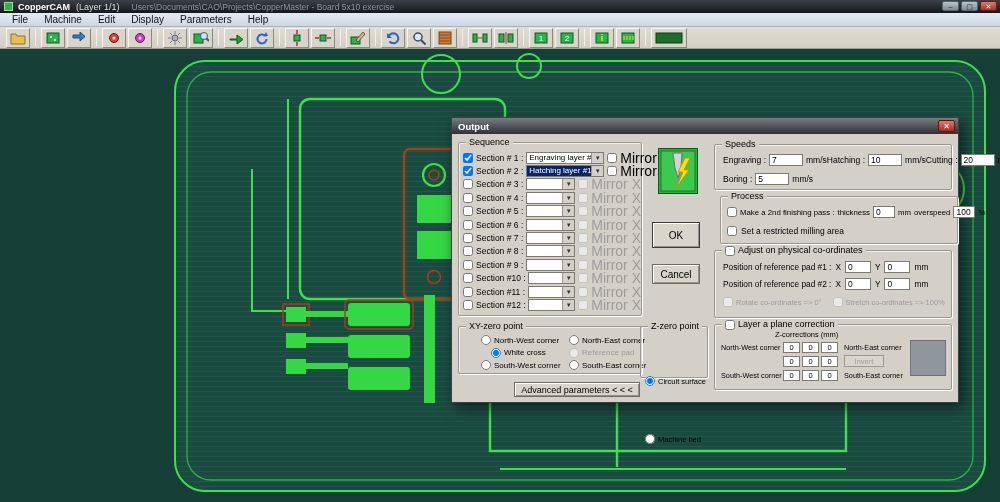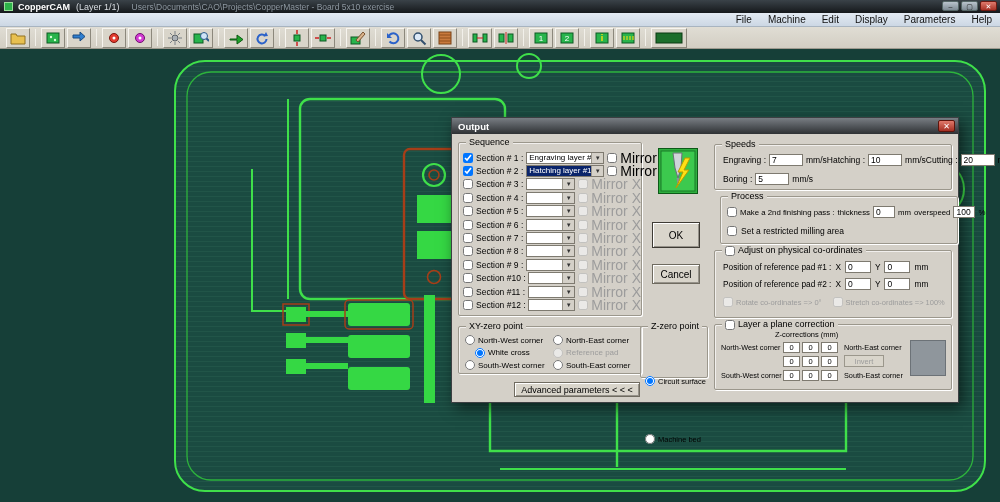--- a/index.html
+++ b/index.html
@@ -14,21 +14,21 @@
   .title-layer { color:#d9dee3; font-size:9px; margin-left:6px; }
   .title-doc { color:#8d97a0; font-size:8.5px; margin-left:12px; }
   .win-btns { position:absolute; right:3px; top:1px; display:flex; gap:2px; }
   .win-btn { width:17px; height:10px; font-size:7px; line-height:9px; text-align:center;
     color:#fff; border:1px solid #566; border-radius:2px;
     background:linear-gradient(#b9c3cc,#7e8a94); color:#222; }
   .win-btn.close { background:linear-gradient(#e07b6d,#a83226); border-color:#6e1a12; color:#fff; }
 
   .menubar { position:absolute; left:0; top:13px; width:1000px; height:14px;
     background:linear-gradient(#e3eaf2,#ccd7e4); border-bottom:1px solid #a8b4c0;
-    display:flex; align-items:center; padding-left:4px;justify-content:flex-end; }
+    display:flex; align-items:center; padding-left:4px; }
   .menu-item { font-size:10px; color:#111; padding:0 8px; line-height:13px; }
 
   .toolbar { position:absolute; left:0; top:27px; width:1000px; height:22px;
     background:linear-gradient(#e0ddd4,#d2cec3); border-bottom:1px solid #9e9a8f;
     display:flex; align-items:center; padding-left:5px; }
   .tbtn { width:24px; height:20px; margin:0 1px; display:flex; align-items:center; justify-content:center;
     background:#d9d5ca; border:1px solid; border-color:#f7f5f0 #8c887c #8c887c #f7f5f0; }
   .tbtn.wide { width:36px; }
   .tsep { width:1px; height:17px; background:#a19d91; border-right:1px solid #f2f0ea; margin:0 4px; }
   svg text { font-family:"Liberation Sans", sans-serif; }
@@ -59,21 +59,21 @@
   .seq-row { display:flex; align-items:center; gap:3px; height:13.4px; }
   .seq-label { width:49px; font-size:8.5px; white-space:nowrap; }
   .combo { display:inline-flex; width:78px; height:12px; border:1px solid #7e7a70; background:#fff; }
   .combo-text { flex:1; font-size:8px; line-height:10px; padding:0 2px; overflow:hidden; white-space:nowrap; }
   .combo.sel .combo-text { background:#0a246a; color:#fff; }
   .combo-btn { width:12px; background:#d4d0c8; border-left:1px solid #9b978c;
     font-size:6px; line-height:11px; text-align:center; color:#333; }
   .mirror-label { font-size:14px; white-space:nowrap; }
 
   
-  .g-xy { left:6px; top:192px; width:184px; height:48px; }
+  .g-xy { left:6px; top:192px; width:184px; height:48px;padding-left:16px; }
   .xy-grid { display:grid; grid-auto-flow:column; grid-template-columns:88px 88px;
     grid-template-rows:repeat(3,12.5px); padding:7px 0 0 6px; }
   .radio-row { display:flex; align-items:center; gap:3px; font-size:8px; white-space:nowrap; }
   .radio-row.indent { margin-left:10px; }
   .g-z { left:188px; top:192px; width:68px; height:52px; }
   .z-col { padding:10px 0 0 4px; display:flex; flex-direction:column; gap:9px; }
   .g-z .radio-row { font-size:7.5px;margin-top:39px; }
 
   
   .tool-art { position:absolute; left:206px; top:14px; width:40px; height:46px; }

